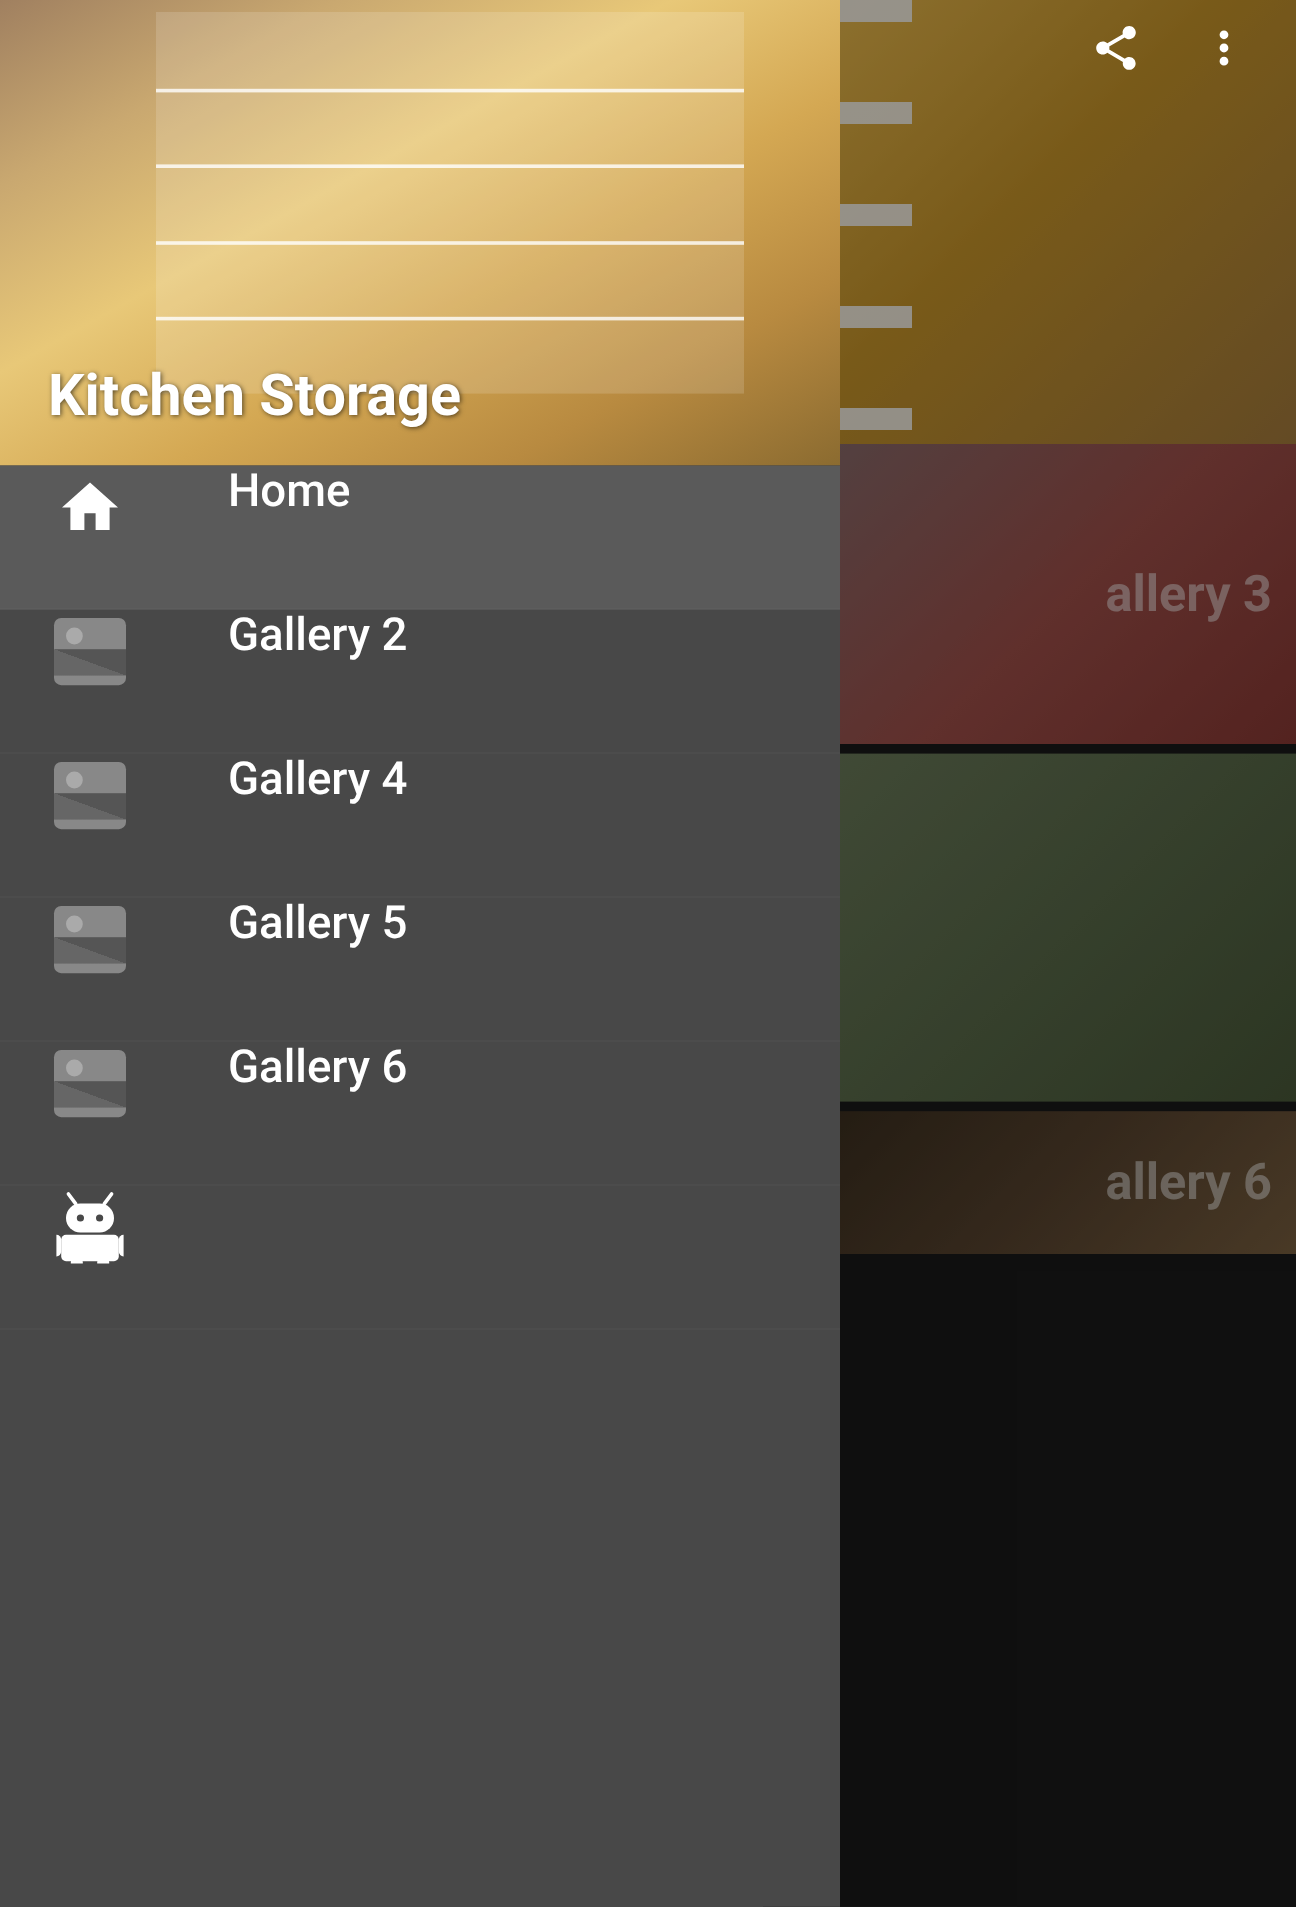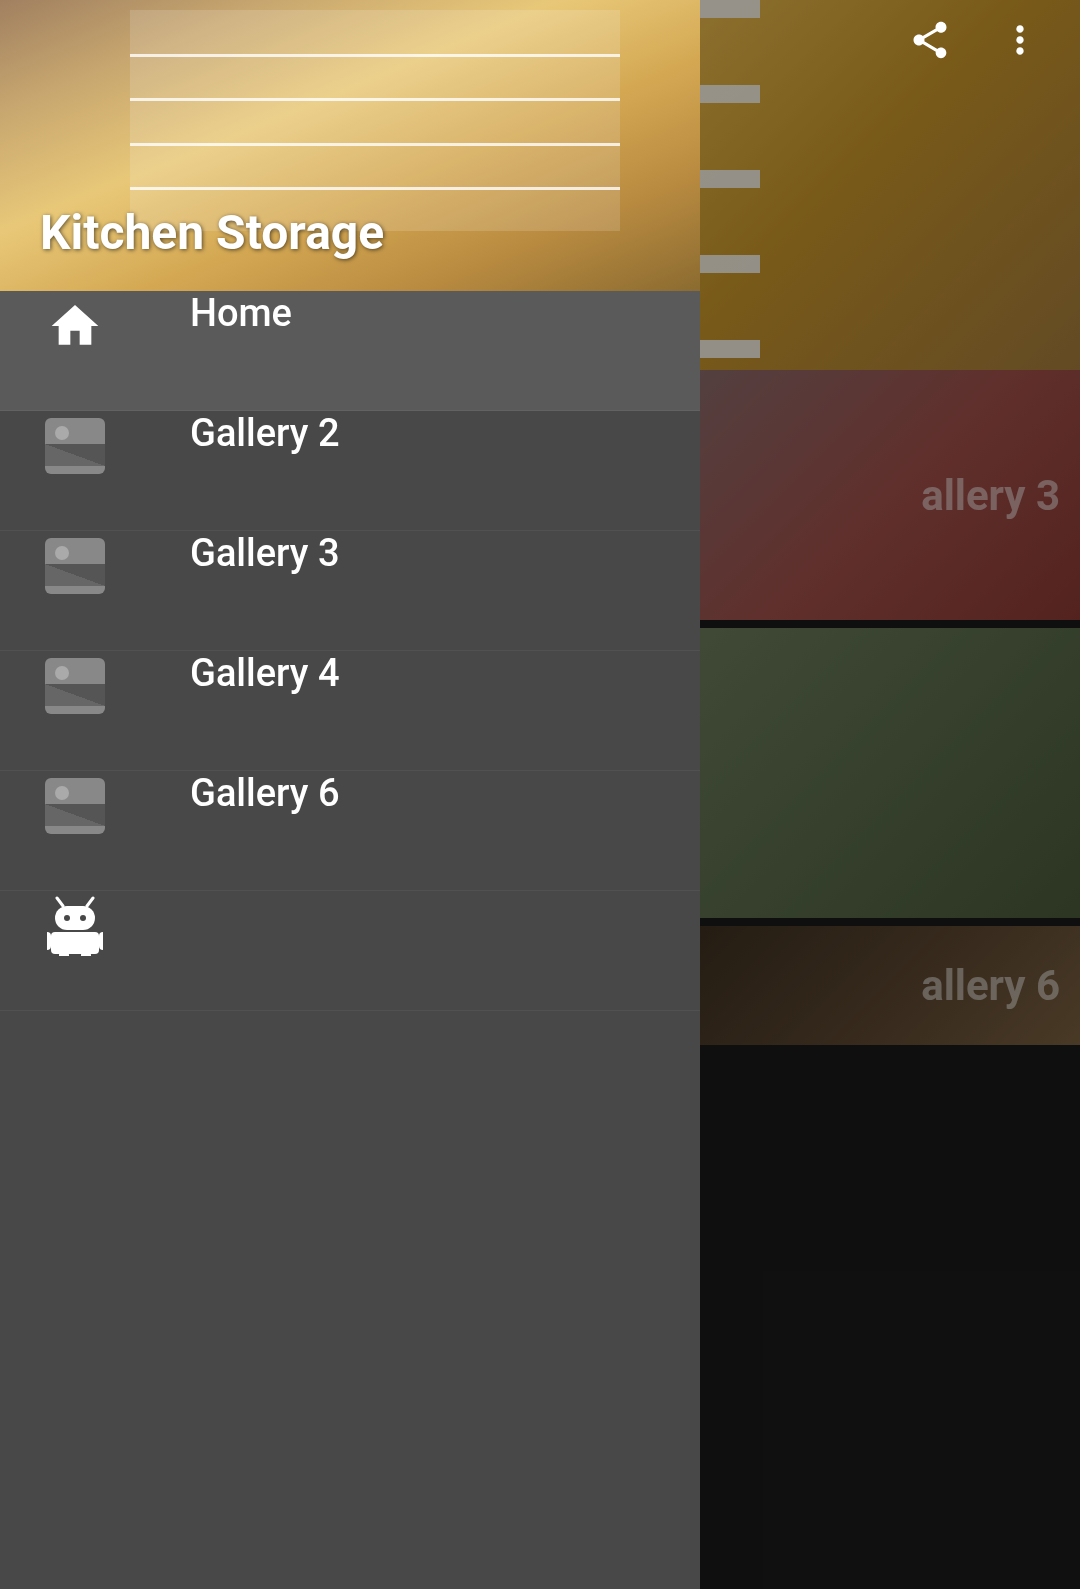--- a/index.html
+++ b/index.html
@@ -126,21 +126,21 @@
       width: 700px;
       height: 100%;
       background: #484848;
       z-index: 10;
       display: flex;
       flex-direction: column;
     }
 
     .drawer-header {
       width: 100%;
-      height: 291px;
+      height: 388px;
       position: relative;
       overflow: hidden;
       flex-shrink: 0;
     }
 
     .drawer-header-img {
       width: 100%;
       height: 100%;
       background: linear-gradient(
         to bottom right,
@@ -328,34 +328,34 @@
     </div>
 
 
     <div class="menu-item">
       <div class="menu-icon">
         <div class="image-icon"></div>
       </div>
       <span class="menu-label">Gallery 2</span>
     </div>
 
+
     <div class="menu-item">
       <div class="menu-icon">
         <div class="image-icon"></div>
       </div>
-      <span class="menu-label">Gallery 3</span>
+      <span class="menu-label">Gallery 4</span>
     </div>
 
     <div class="menu-item">
       <div class="menu-icon">
         <div class="image-icon"></div>
       </div>
-      <span class="menu-label">Gallery 4</span>
-    </div>
-
+      <span class="menu-label">Gallery 5</span>
+    </div>
 
     <div class="menu-item">
       <div class="menu-icon">
         <div class="image-icon"></div>
       </div>
       <span class="menu-label">Gallery 6</span>
     </div>
 
     <div class="menu-item">
       <div class="menu-icon">

